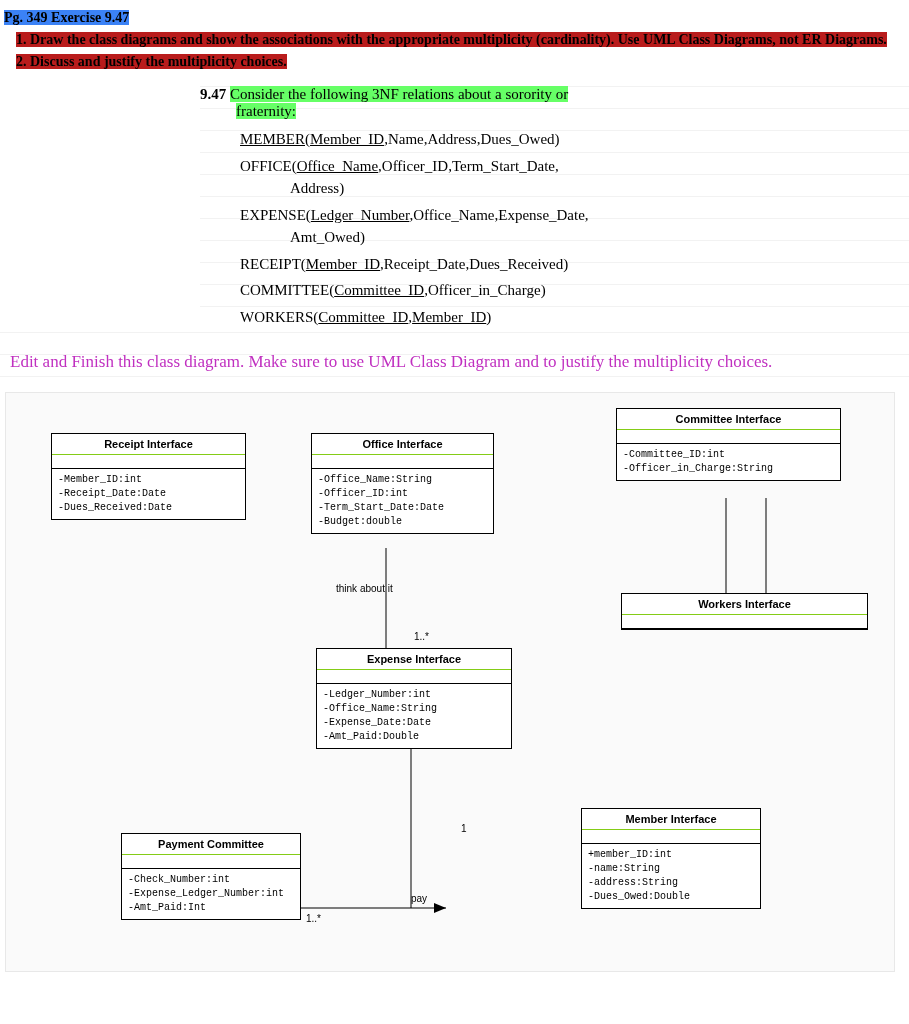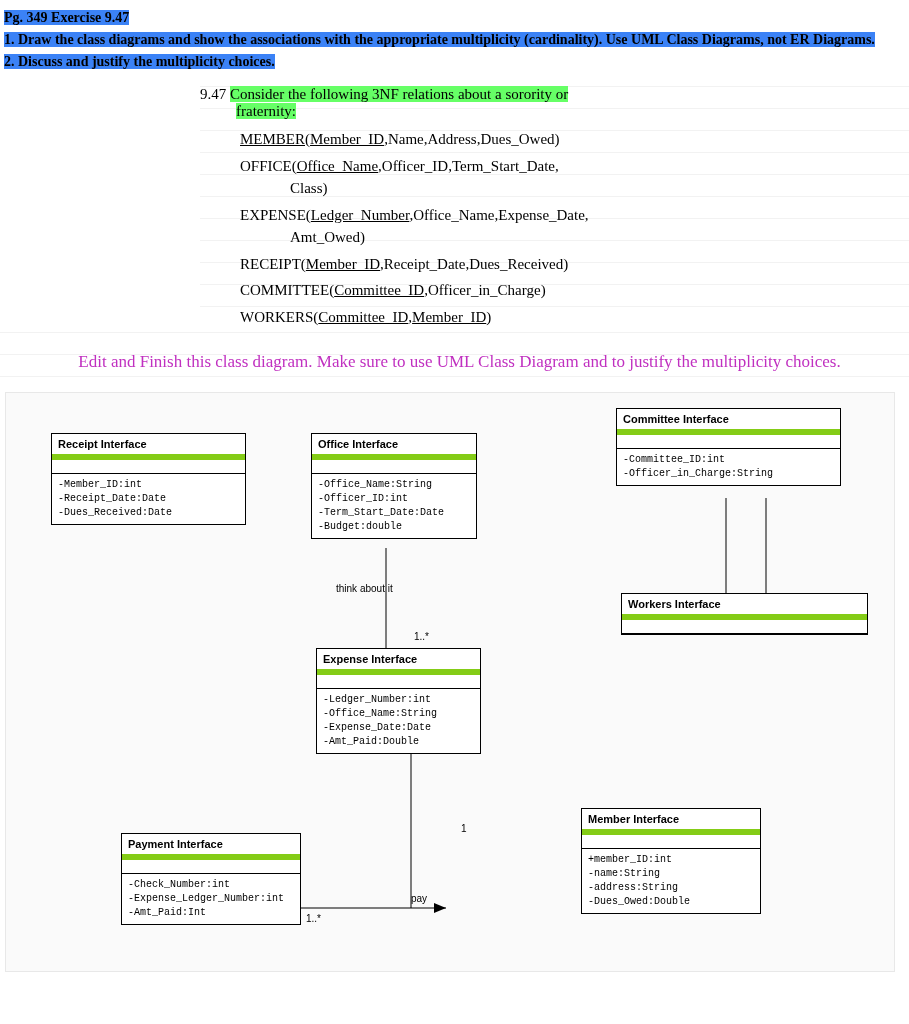--- a/index.html
+++ b/index.html
@@ -1,31 +1,31 @@
 <!DOCTYPE html>
 <html><head>
 <meta charset="utf-8">
 <style>
   * { box-sizing: border-box; margin: 0; padding: 0; }
   body { font-family: Georgia, 'Times New Roman', serif; background: #fff; width: 909px; }
   .hl-yellow { background: #3b82f6; }
-  .hl-cyan { background: #3b82f6; }
+  .hl-cyan { background: #b91c1c; margin-left: 12px; }
   .hl-green { background: #66ff66; }
   .header { padding: 4px 4px 10px 4px; }
   .header p { margin: 6px 0; font-size: 14px; font-weight: bold; }
   .exercise { margin-left: 200px; padding-right: 20px; }
   .exercise .ex-title { font-size: 15px; margin-bottom: 8px; }
-  .exercise .ex-num { font-weight: normal; text-align: right; }
+  .exercise .ex-num { font-weight: bold; text-align: right; }
   .exercise .rel { font-size: 15px; margin: 4px 0 4px 40px; line-height: 1.5; }
   .exercise .rel .indent { margin-left: 50px; display: block; }
   .paper-lines { background-image: linear-gradient(#f2f2f2 1px, transparent 1px); background-size: 100% 22px; }
-  .handwrite { font-family: 'Comic Sans MS', cursive; color: #c030c0; font-size: 17px; padding: 20px 10px 10px 20px; text-align: center; }
+  .handwrite { font-family: 'Comic Sans MS', cursive; color: #c030c0; font-size: 17px; padding: 20px 10px 10px 10px; }
   .diagram-area { background: #fafafa; border: 1px solid #e8e8e8; position: relative; width: 890px; height: 580px; margin: 10px 0 0 5px; }
   .uml-box { position: absolute; border: 1px solid #000; background: #fff; font-family: Arial, sans-serif; font-size: 10px; }
-  .uml-title { border-bottom: 6px solid #84cc16; text-align: left; font-weight: bold; padding: 4px 6px; font-size: 11px; }
+  .uml-title { border-bottom: 1px solid #84cc16; text-align: center; font-weight: bold; padding: 4px 6px; font-size: 11px; }
   .uml-gap { height: 14px; border-bottom: 1px solid #000; }
   .uml-attrs { padding: 4px 6px; line-height: 1.4; }
   .uml-attrs div { white-space: nowrap; font-family: Liberation Mono, monospace; }
   svg.connectors { position: absolute; top: 0; left: 0; width: 100%; height: 100%; pointer-events: none; }
   .lbl { position: absolute; font-family: Arial, sans-serif; font-size: 10px; }
   .under { text-decoration: underline; }
 </style>
 </head>
 <body>
 
@@ -35,21 +35,21 @@
   <p><span class="hl-cyan">2. Discuss and justify the multiplicity choices.</span></p>
 </div>
 
 <div class="exercise paper-lines">
   <p class="ex-title">
     <span class="ex-num">9.47</span>
     <span class="hl-green">Consider the following 3NF relations about a sorority or</span><br>
     <span style="margin-left:36px;"><span class="hl-green">fraternity:</span></span>
   </p>
   <p class="rel"><span class="under">MEMBER</span>(<span class="under">Member_ID</span>,Name,Address,Dues_Owed)</p>
-  <p class="rel">OFFICE(<span class="under">Office_Name</span>,Officer_ID,Term_Start_Date,<span class="indent">Class)</span></p>
+  <p class="rel">OFFICE(<span class="under">Office_Name</span>,Officer_ID,Term_Start_Date,<span class="indent">Address)</span></p>
   <p class="rel">EXPENSE(<span class="under">Ledger_Number</span>,Office_Name,Expense_Date,<span class="indent">Amt_Owed)</span></p>
   <p class="rel">RECEIPT(<span class="under">Member_ID</span>,Receipt_Date,Dues_Received)</p>
   <p class="rel">COMMITTEE(<span class="under">Committee_ID</span>,Officer_in_Charge)</p>
   <p class="rel">WORKERS(<span class="under">Committee_ID</span>,<span class="under">Member_ID</span>)</p>
 </div>
 
 <div class="handwrite paper-lines">Edit and Finish this class diagram. Make sure to use UML Class Diagram and to justify the multiplicity choices.</div>
 
 <div class="diagram-area">
 
@@ -65,21 +65,21 @@
   <div class="uml-box" style="left:45px; top:40px; width:195px;">
     <div class="uml-title">Receipt Interface</div>
     <div class="uml-gap"></div>
     <div class="uml-attrs">
       <div>-Member_ID:int</div>
       <div>-Receipt_Date:Date</div>
       <div>-Dues_Received:Date</div>
     </div>
   </div>
 
-  <div class="uml-box" style="left:305px; top:40px; width:166px;">
+  <div class="uml-box" style="left:305px; top:40px; width:183px;">
     <div class="uml-title">Office Interface</div>
     <div class="uml-gap"></div>
     <div class="uml-attrs">
       <div>-Office_Name:String</div>
       <div>-Officer_ID:int</div>
       <div>-Term_Start_Date:Date</div>
       <div>-Budget:double</div>
     </div>
   </div>
 
@@ -90,33 +90,33 @@
       <div>-Committee_ID:int</div>
       <div>-Officer_in_Charge:String</div>
     </div>
   </div>
 
   <div class="uml-box" style="left:615px; top:200px; width:247px;">
     <div class="uml-title">Workers Interface</div>
     <div class="uml-gap"></div>
   </div>
 
-  <div class="uml-box" style="left:310px; top:255px; width:165px;">
+  <div class="uml-box" style="left:310px; top:255px; width:196px;">
     <div class="uml-title">Expense Interface</div>
     <div class="uml-gap"></div>
     <div class="uml-attrs">
       <div>-Ledger_Number:int</div>
       <div>-Office_Name:String</div>
       <div>-Expense_Date:Date</div>
       <div>-Amt_Paid:Double</div>
     </div>
   </div>
 
   <div class="uml-box" style="left:115px; top:440px; width:180px;">
-    <div class="uml-title">Payment Interface</div>
+    <div class="uml-title">Payment Committee</div>
     <div class="uml-gap"></div>
     <div class="uml-attrs">
       <div>-Check_Number:int</div>
       <div>-Expense_Ledger_Number:int</div>
       <div>-Amt_Paid:Int</div>
     </div>
   </div>
 
   <div class="uml-box" style="left:575px; top:415px; width:180px;">
     <div class="uml-title">Member Interface</div>

